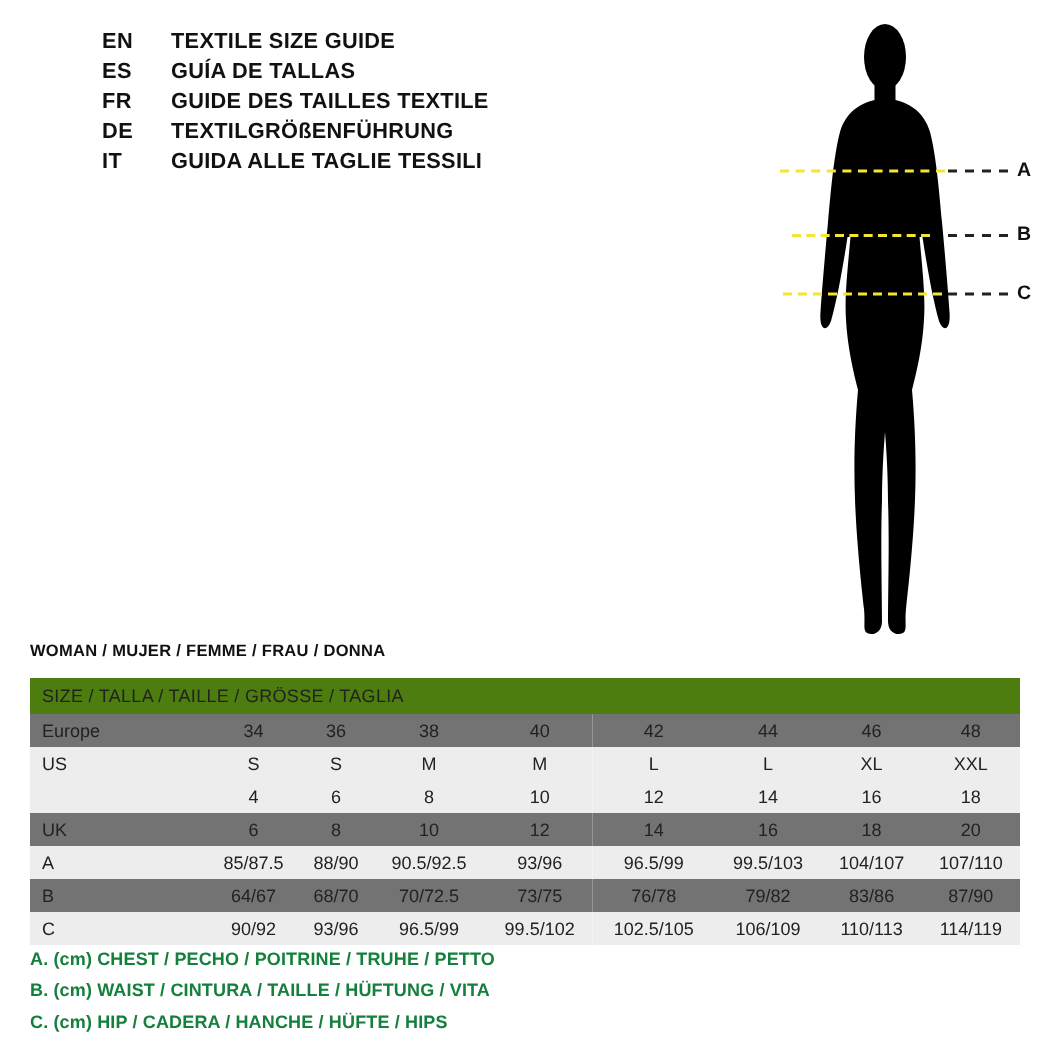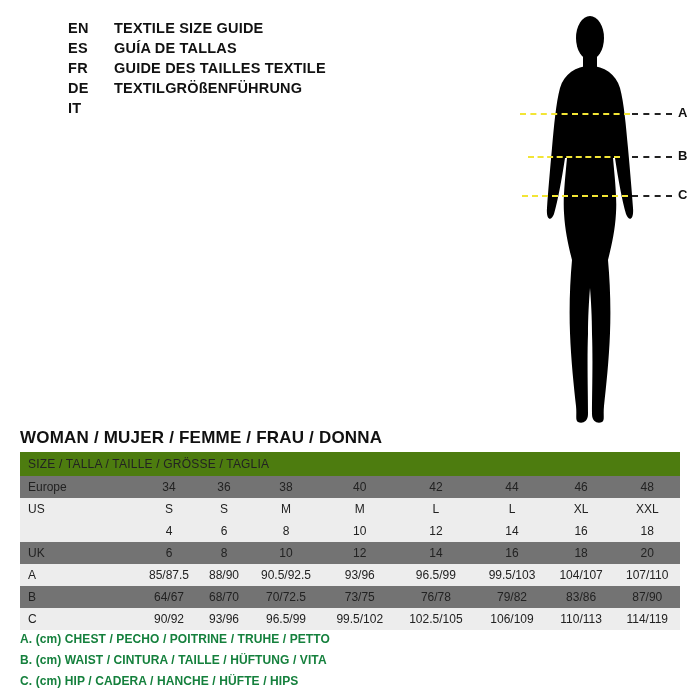--- a/index.html
+++ b/index.html
@@ -76,21 +76,21 @@
     font-size: 13px;
     font-weight: bold;
     color: #111;
   }
 
   
   .woman-title {
     position: absolute;
     top: 428px;
     left: 20px;
-    font-size: 17px;
+    font-size: 11px;
     font-weight: bold;
     letter-spacing: 0.2px;
     color: #111;
   }
   .size-table {
     position: absolute;
     top: 452px;
     left: 20px;
     width: 660px;
     border-collapse: collapse;
@@ -150,20 +150,21 @@
     <div class="lang-row">
       <span class="lang-code">FR</span>
       <span class="lang-text">GUIDE DES TAILLES TEXTILE</span>
     </div>
     <div class="lang-row">
       <span class="lang-code">DE</span>
       <span class="lang-text">TEXTILGRÖßENFÜHRUNG</span>
     </div>
     <div class="lang-row">
       <span class="lang-code">IT</span>
+      <span class="lang-text">GUIDA ALLE TAGLIE TESSILI</span>
     </div>
   </div>
 
   <div class="figure-area">
     <svg class="silhouette" width="140" height="420" viewBox="0 0 140 420">
       <g fill="#000000">
 
         <ellipse cx="70" cy="30" rx="14" ry="22"></ellipse>
 
         <rect x="63" y="48" width="14" height="14"></rect>

